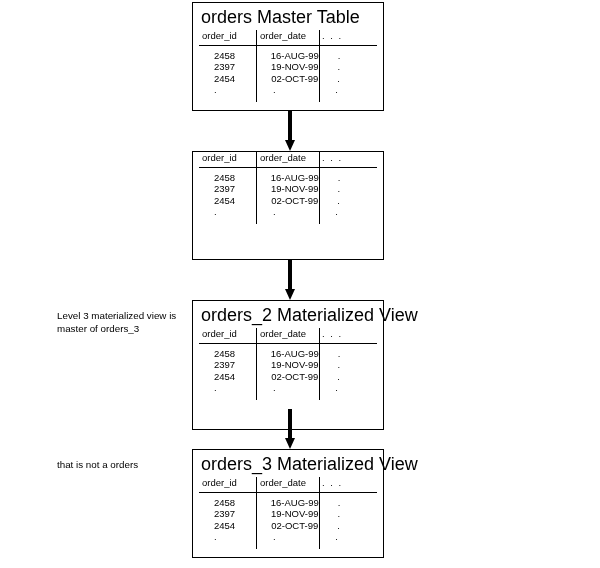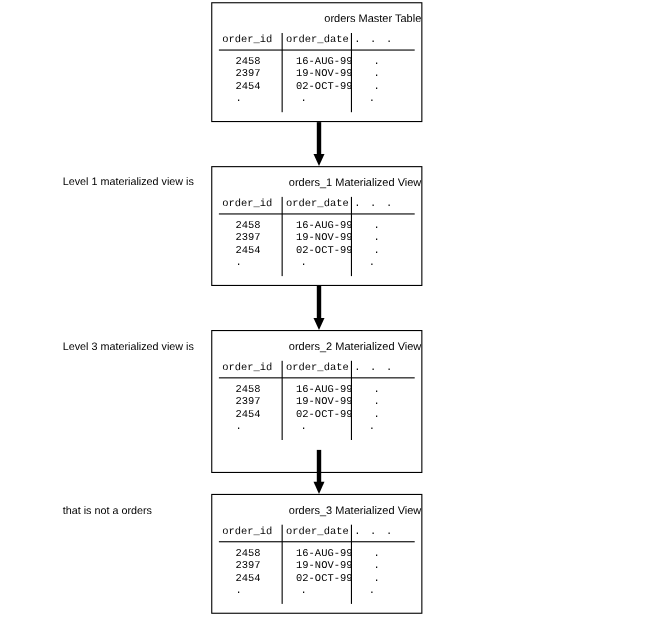--- a/index.html
+++ b/index.html
@@ -22,40 +22,38 @@
   
   .node {
     position: absolute;
     left: 192px;
     width: 192px;
     box-sizing: border-box;
     border: 1.5px solid #000000;
     background: #ffffff;
   }
   .node-title {
-    font-size: 10px;
+    font-size: 18px;
     line-height: 15px;
     padding: 7px 0 5px 8px;
     white-space: nowrap;
-    text-align: right;
   }
 
   
   .tbl {
     position: relative;
     padding: 0 6px 6px 6px;
   }
   .tbl-grid {
     position: relative;
     width: 100%;
   }
   .row {
     display: flex;
     align-items: flex-end;
-    font-family: Liberation Mono, monospace;
   }
   .cell {
     font-size: 9.5px;
     line-height: 11.6px;
     white-space: nowrap;
     box-sizing: border-box;
   }
   .c0 { width: 54px; padding-left: 3px; }
   .c1 { width: 62px; padding-left: 7px; }
   .c2 { width: 60px; padding-left: 7px; }
@@ -163,21 +161,20 @@
       </div>
     </div>
   </div>
 
   <div class="arrow" style="top:111px; height:40px;">
     <div class="shaft" style="height:30px;"></div>
     <div class="head" style="top:29px;"></div>
   </div>
 
   <div class="node" id="node-1" style="top:151px; height:109px;">
-    <div class="node-title">orders_1 Materialized View</div>
     <div class="tbl">
       <div class="tbl-grid">
         <div class="vline v1" style="height:72px;"></div>
         <div class="vline v2" style="height:72px;"></div>
         <div class="row hdr">
           <div class="cell c0">order_id</div>
           <div class="cell c1">order_date</div>
           <div class="cell c2">. . .</div>
         </div>
         <div class="hdr-rule"></div>
@@ -287,24 +284,24 @@
             <div class="cell c0">.</div>
             <div class="cell c1">.</div>
             <div class="cell c2 dotcell">.</div>
           </div>
         </div>
       </div>
     </div>
   </div>
 
   <div class="caption" style="top:160px;">
-    <div>Level 1 materialized view is</div>
   </div>
 
   <div class="caption" style="top:310px;">
     <div>Level 3 materialized view is</div>
+    <div>master of orders_3</div>
   </div>
 
   <div class="caption" style="top:459px;">
     <div>that is not a orders</div>
   </div>
 
 </div>
 
 </body></html>

